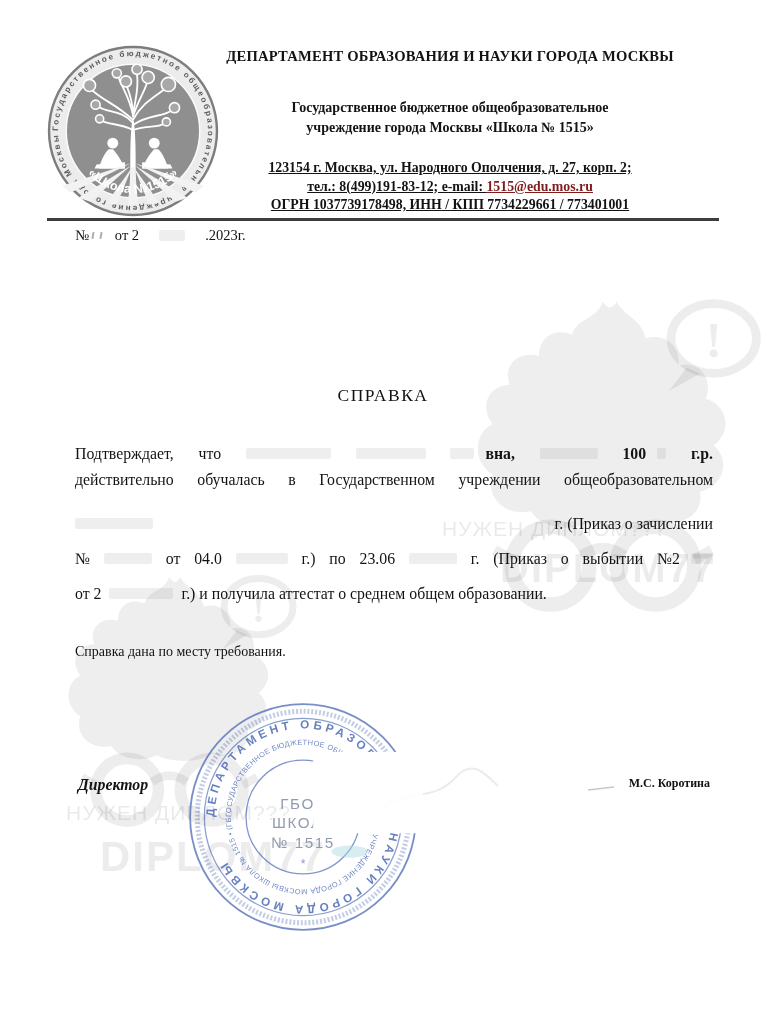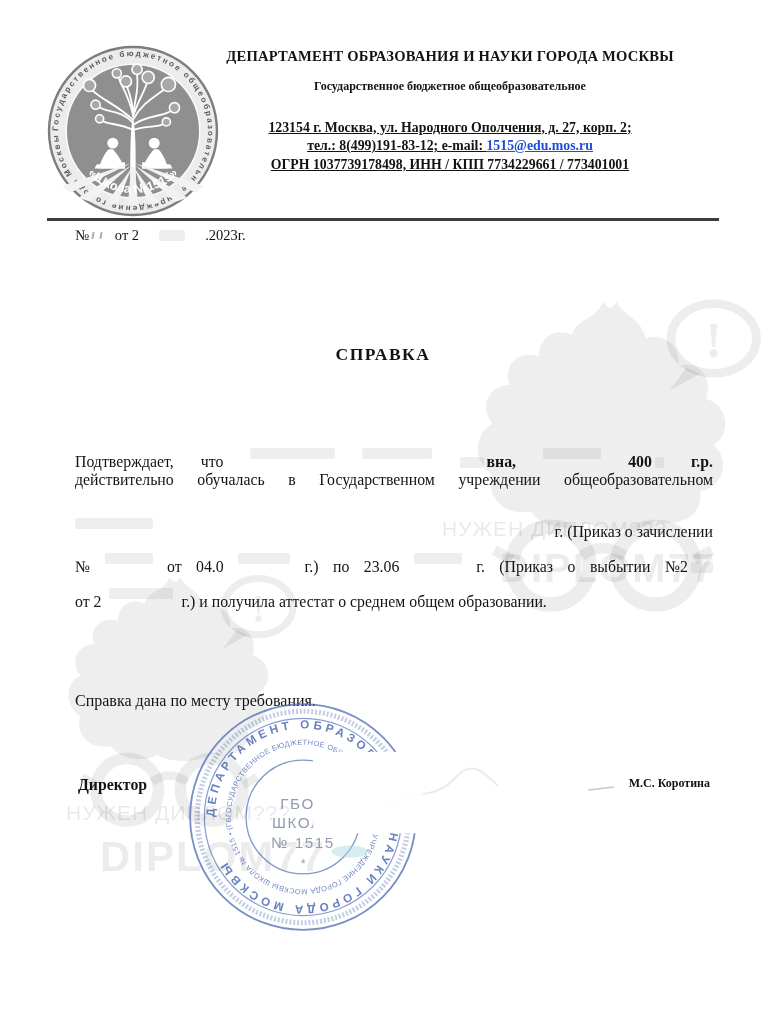--- a/index.html
+++ b/index.html
@@ -4,47 +4,47 @@
 <style>
   html,body{margin:0;padding:0;background:#e8e8e8;}
   .page{position:relative;width:766px;height:1024px;background:#fff;margin:0 auto;
         font-family:"Liberation Serif",serif;color:#131313;overflow:hidden;}
 
   
   .logo{position:absolute;left:46px;top:44px;width:174px;height:174px;z-index:2;}
   .header-text{position:absolute;left:224px;top:48px;width:452px;text-align:center;
                font-weight:bold;z-index:2;}
   .dept{font-size:14.6px;letter-spacing:.2px;}
-  .org{margin-top:12px;font-size:12px;line-height:19.5px;}
+  .org{margin-top:33px;font-size:14px;line-height:19.5px;}
   .contact{margin-top:22px;font-size:13.8px;line-height:18.5px;text-decoration:underline;}
-  .email{color:#1d4ed8;text-decoration:underline;cursor:pointer;}
+  .email{color:#7f1d1d;text-decoration:underline;cursor:pointer;}
 
   .rule{position:absolute;left:47px;top:218px;width:672px;height:3px;background:#3d3d3d;z-index:2;}
 
   .ref{position:absolute;left:75px;top:227px;font-size:14.5px;display:flex;
        align-items:baseline;z-index:2;}
   .tick{width:2px;height:7px;background:rgba(0,0,0,.32);margin:0 3px;transform:rotate(10deg);align-self:center;}
   .ref .gap1{margin-left:10px;}
   .ref .gap2{margin-left:20px;}
 
   
-  .title{position:absolute;left:0;top:344px;width:100%;text-align:center;font-size:17.5px;
-         font-weight:bold;letter-spacing:1.5px;z-index:2;}
+  .title{position:absolute;left:0;top:385px;width:100%;text-align:center;font-size:17.5px;
+         font-weight:normal;letter-spacing:1.5px;z-index:2;}
 
   .body-block{position:absolute;left:75px;top:436px;width:638px;font-size:15.8px;z-index:2;}
-  .bline{height:35px;display:flex;justify-content:space-between;align-items:flex-end;}
+  .bline{height:35px;display:flex;justify-content:space-between;align-items:center;}
   .bline.just{display:block;text-align:justify;text-align-last:justify;}
   .bline.left{display:flex;justify-content:flex-start;}
   .ghost{display:inline-block;height:11px;border-radius:2px;background:rgba(125,125,125,.13);align-self:center;}
-  .grp{display:inline-flex;align-items:baseline;gap:3px;}
+  .grp{display:inline-flex;align-items:baseline;gap:11px;}
   .bold{font-weight:bold;}
   .left .m{margin:0 8px;}
 
-  .issued{position:absolute;left:75px;top:692px;font-size:16px;z-index:2;}
-  .role{position:absolute;left:78px;top:776px;font-size:15.8px;font-weight:bold;z-index:2;}
+  .issued{position:absolute;left:75px;top:644px;font-size:14px;z-index:2;}
+  .role{position:absolute;left:78px;top:776px;font-size:15.8px;font-weight:bold;z-index:2;font-style:italic;}
   .dname{position:absolute;right:56px;top:776px;font-size:12px;font-weight:bold;z-index:2;}
 
   
   .stamp{position:absolute;left:183px;top:697px;width:240px;height:240px;z-index:3;opacity:.93;}
   .stamp text, .stamp textPath{font-family:"Liberation Sans",sans-serif;}
 
   
   .wm{position:absolute;z-index:1;color:rgba(0,0,0,.085);
       font-family:"Liberation Sans",sans-serif;white-space:nowrap;}
   .wm-q{font-size:21px;letter-spacing:1px;}
@@ -163,20 +163,21 @@
     </g>
     <text font-size="12.5" font-weight="bold" fill="#ffffff" text-anchor="middle" font-family="Liberation Sans, sans-serif">
       <textPath href="#lp2" startOffset="50%">«Школа №1515»</textPath>
     </text>
   </svg>
 
   <div class="header-text">
     <div class="dept">ДЕПАРТАМЕНТ ОБРАЗОВАНИЯ И НАУКИ ГОРОДА МОСКВЫ</div>
     <div class="org">
       <div>Государственное бюджетное общеобразовательное</div>
+      <div>учреждение города Москвы «Школа № 1515»</div>
     </div>
     <div class="contact">
       <div>123154 г. Москва, ул. Народного Ополчения, д. 27, корп. 2;</div>
       <div>
         <span>тел.: 8(499)191-83-12; e-mail:</span>
         <span class="email">1515@edu.mos.ru</span>
       </div>
       <div>ОГРН 1037739178498, ИНН / КПП 7734229661 / 773401001</div>
     </div>
   </div>
@@ -199,21 +200,21 @@
       <span>Подтверждает,</span>
       <span>что</span>
       <span class="ghost" style="width:85px;"></span>
       <span class="ghost" style="width:70px;"></span>
       <span class="grp">
         <span class="ghost" style="width:24px;"></span>
         <span class="bold">вна,</span>
       </span>
       <span class="ghost" style="width:58px;"></span>
       <span class="grp">
-        <span class="bold">400</span>
+        <span class="bold">100</span>
         <span class="ghost" style="width:9px;"></span>
       </span>
       <span class="bold">г.р.</span>
     </div>
     <div class="bline just">действительно обучалась в Государственном учреждении общеобразовательном</div>
     <div class="bline">
       <span class="ghost" style="width:78px;"></span>
       <span>г. (Приказ о зачислении</span>
     </div>
     <div class="bline">

